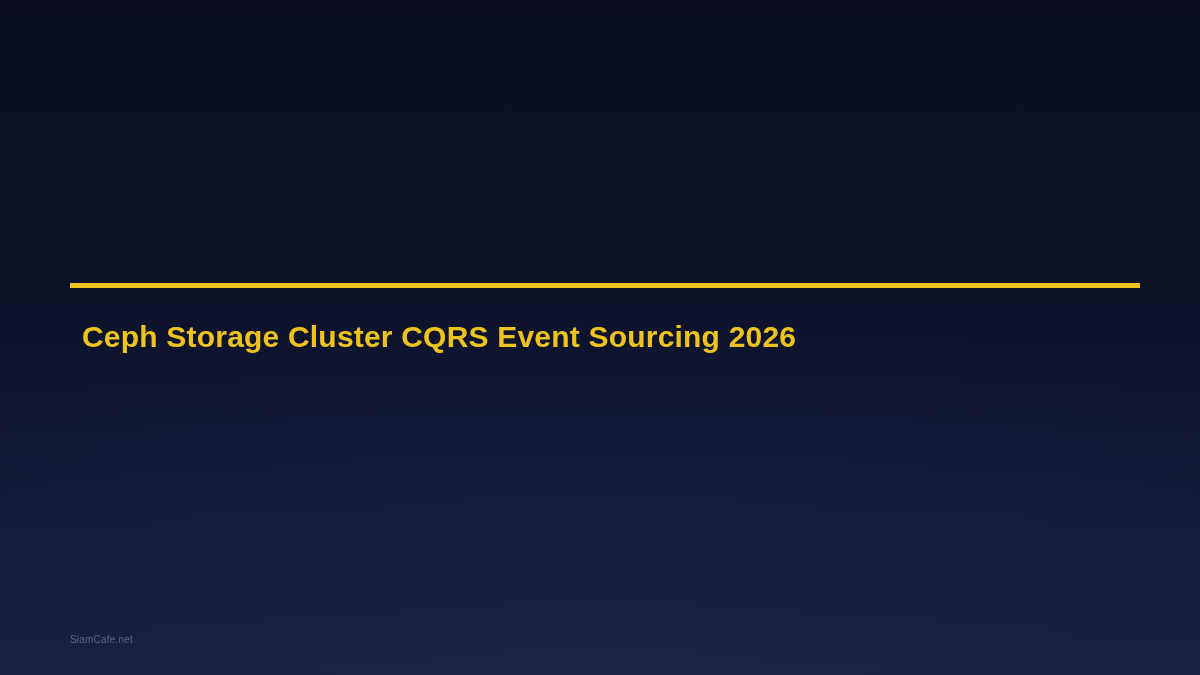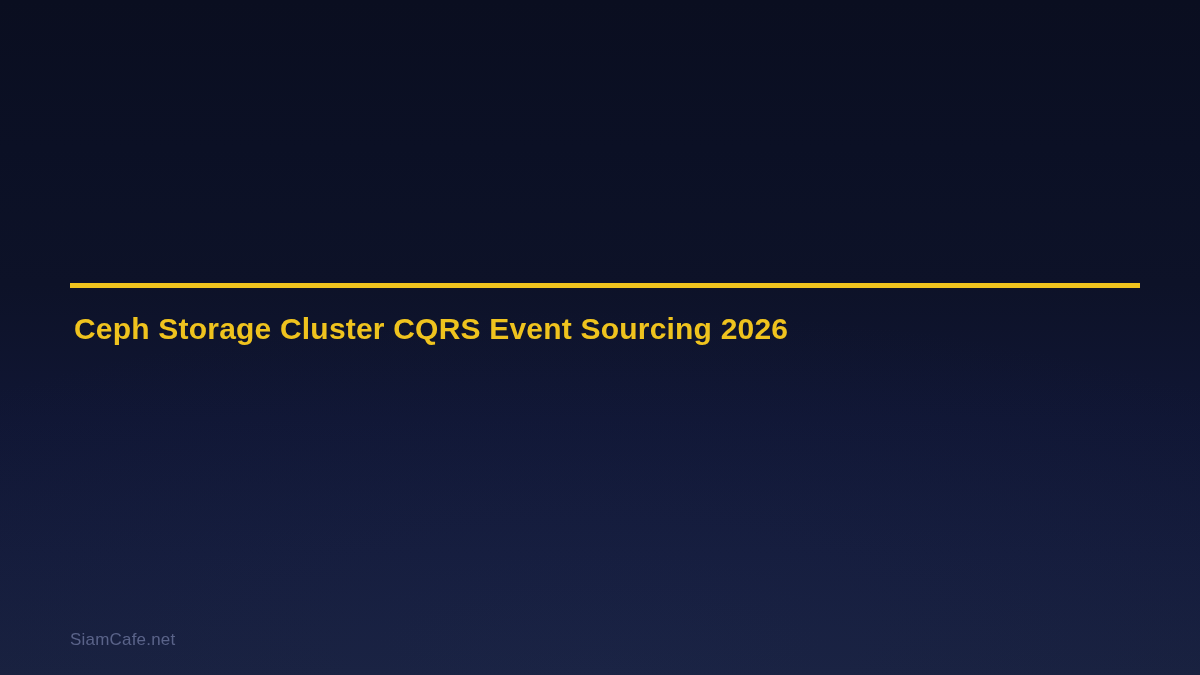--- a/index.html
+++ b/index.html
@@ -50,38 +50,38 @@
   .accent-rule {
     width: 1070px;
     height: 5px;
     background: #efc31e;
     border: 0;
     margin: 0;
     padding: 0;
   }
 
   .slide-title {
-    margin: 4px;
+    margin: 12px;
     padding: 0;
     position: absolute;
     left: 70px;
     top: 305px;
     font-size: 30px;
     line-height: 40px;
     font-weight: 700;
     letter-spacing: 0.2px;
     color: #efc31e;
     white-space: nowrap;
   }
 
   .footer-watermark {
     position: absolute;
     left: 70px;
     top: 631px;
-    font-size: 17px;
+    font-size: 10px;
     line-height: 18px;
     font-weight: 400;
     color: #5b6punk;
     color: #5a6389;
     letter-spacing: 0.2px;
   }
 </style>
 </head>
 <body>
 

